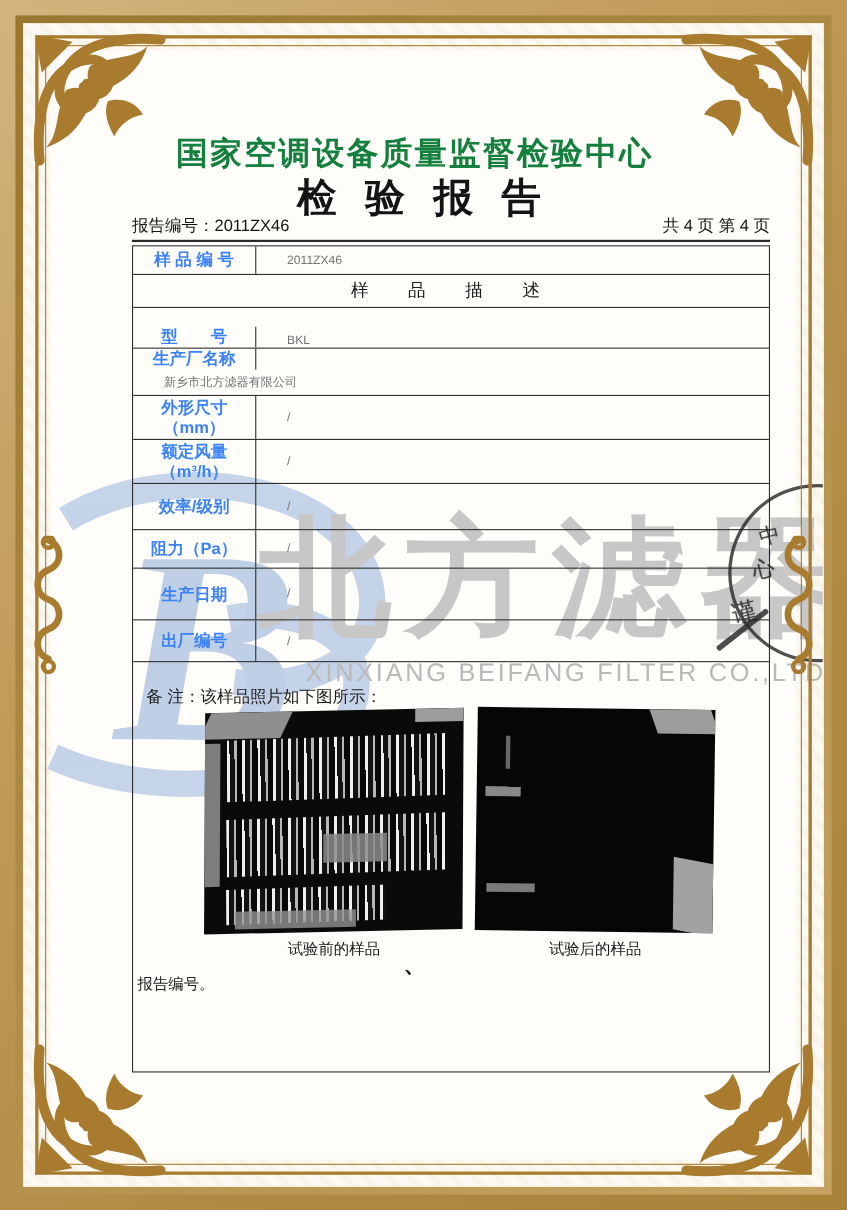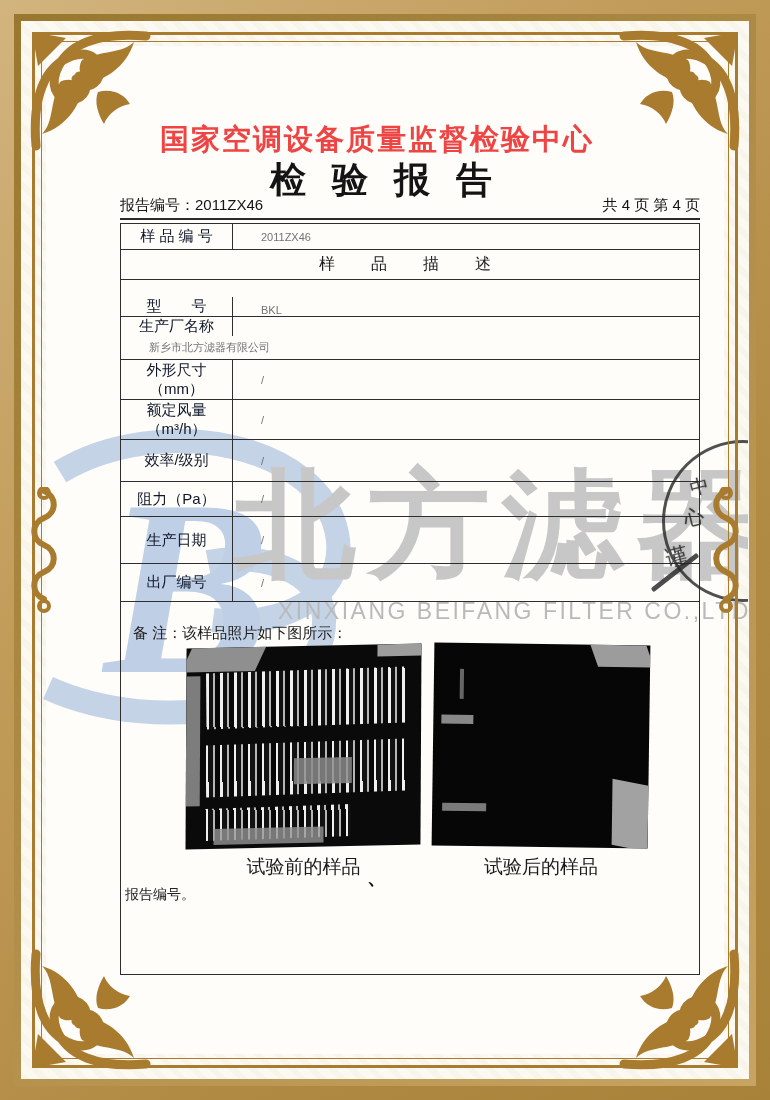--- a/index.html
+++ b/index.html
@@ -20,40 +20,40 @@
   .corner.tl { top:24px; left:24px; }
   .corner.tr { top:24px; right:24px; transform:scaleX(-1); }
   .corner.bl { bottom:24px; left:24px; transform:scaleY(-1); }
   .corner.br { bottom:24px; right:24px; transform:scale(-1,-1); }
   .midscroll { position:absolute; width:34px; height:126px; z-index:6; top:487px; }
   .midscroll.left { left:27px; }
   .midscroll.right { right:27px; transform:scaleX(-1); }
 
   
   .org-title { position:absolute; left:0; right:16px; top:120px; text-align:center;
-    font-size:29px; font-weight:bold; letter-spacing:2px; color:#ef4444; z-index:3; }
+    font-size:29px; font-weight:bold; letter-spacing:2px; color:#15803d; z-index:3; }
   .report-title { position:absolute; left:0; right:0; top:156px; text-align:center;
     font-size:36px; font-weight:bold; letter-spacing:8px; color:#141414; z-index:3; }
   .meta-row { position:absolute; left:120px; top:196px; width:580px; display:flex;
     justify-content:space-between; font-size:15px; color:#141414; z-index:3; }
   .meta-rule { position:absolute; left:120px; top:218px; width:580px; border-top:2px solid #2a2a2a; z-index:3; }
 
   
   .sample-table { position:absolute; left:120px; top:223px; width:580px; height:752px;
     border:1.8px solid #2e2e2e; z-index:2; display:flex; flex-direction:column; background:transparent; }
   .trow { display:flex; border-bottom:1.4px solid #2e2e2e; width:100%; }
   .tlabel { width:112px; border-right:1.4px solid #2e2e2e; display:flex; align-items:center;
-    justify-content:center; font-size:15px; color:#0f172a; text-align:center; }
+    justify-content:center; font-size:15px; color:#3b82f6; text-align:center;font-weight:bold; }
   .tvalue { flex:1; display:flex; align-items:center; padding-left:28px; font-size:11px; color:#737373; }
   .tsection { flex:1; display:flex; align-items:center; justify-content:center;
     font-size:16px; letter-spacing:10px; color:#1a1a1a; }
   .remark-row { position:relative; flex:1; border-bottom:none; }
   .remark-text { position:absolute; left:12px; top:22px; font-size:15px; color:#1a1a1a; }
   .blank-note { position:absolute; left:4px; top:284px; font-size:14px; color:#222; }
-  .caption { position:absolute; font-size:19px; color:#1a1a1a; text-align:center; }
+  .caption { position:absolute; font-size:14px; color:#1a1a1a; text-align:center; }
   .caption.before { left:65px; width:235px; top:252px; }
   .caption.after { left:312px; width:216px; top:252px; }
   .pause-mark { position:absolute; left:246px; top:262px; font-size:20px; font-weight:bold; color:#111; }
 
   
   .photo { position:absolute; overflow:hidden; }
   .photo-before { left:65px; top:44px; width:235px; height:201px; background:#0a0a0a;
     transform:rotate(-1.2deg) skewX(-1.5deg); }
   .photo-after { left:312px; top:42px; width:216px; height:203px; background:#060606;
     transform:rotate(0.8deg); }

